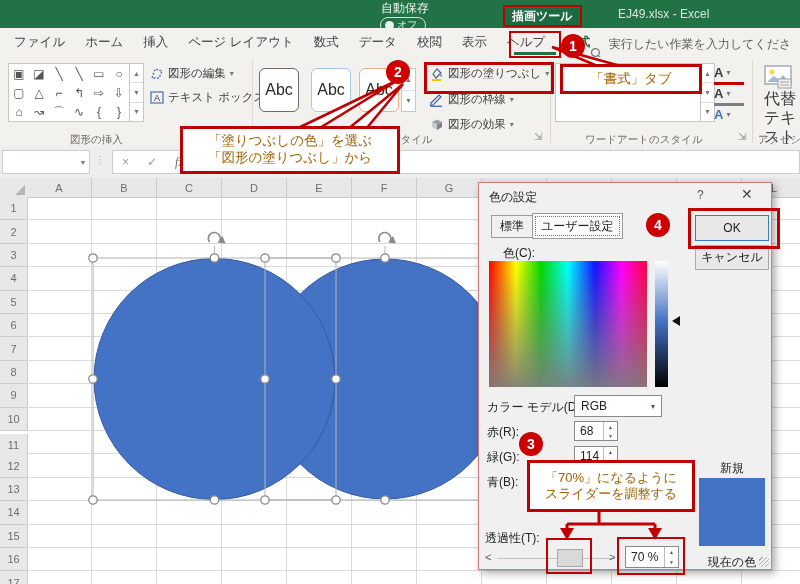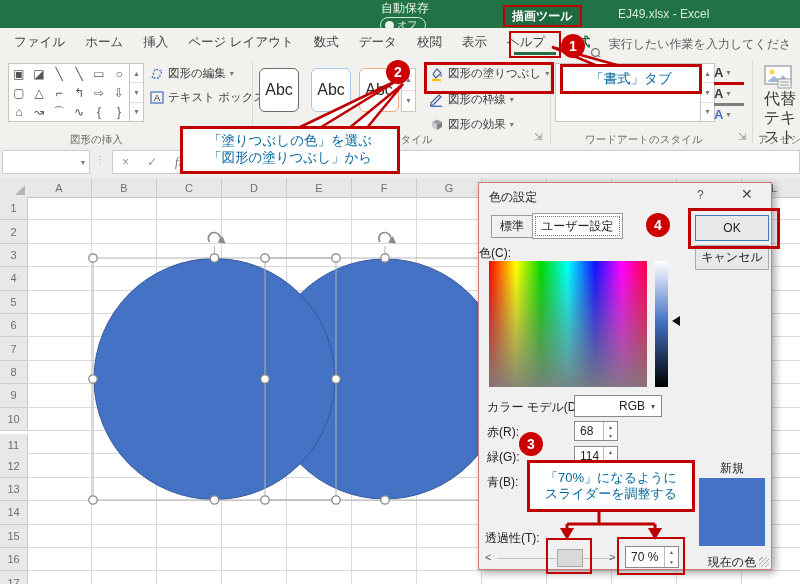--- a/index.html
+++ b/index.html
@@ -77,55 +77,55 @@
   
   #dialog{position:absolute;left:478px;top:182px;width:292px;height:386px;background:#f0f0f0;
           border:1px solid #cf7b7b;box-shadow:3px 3px 8px rgba(0,0,0,.35);z-index:30;font-size:12px;color:#222;}
   #dlg-title{position:absolute;left:10px;top:6px;font-size:12px;}
   #dlg-help{position:absolute;left:218px;top:5px;color:#555;}
   #dlg-close{position:absolute;left:262px;top:3px;font-size:14px;color:#444;}
   .dlg-tab{position:absolute;top:32px;height:21px;padding:0 8px;border:1px solid #9a9a9a;background:#f0f0f0;
           display:flex;align-items:center;font-size:12px;}
   #tab-std{left:12px;}
   #tab-custom{left:53px;top:30px;height:24px;background:#fdfdfd;outline:1px dotted #777;outline-offset:-4px;}
-  #colors-label{position:absolute;left:0;top:62px;}
+  #colors-label{position:absolute;left:24px;top:62px;}
   #spectrum{position:absolute;left:10px;top:78px;width:158px;height:126px;
     background:linear-gradient(to bottom,rgba(255,255,255,0) 0%,rgba(120,120,120,0) 4%,rgba(125,125,125,.92) 100%),
                linear-gradient(to right,#ff0000,#ffff00 17%,#00d800 33%,#00ffff 50%,#1414ff 67%,#ff00ff 84%,#ff0040 100%);}
   #crosshair{position:absolute;left:98px;top:134px;width:15px;height:15px;}
   #crosshair i{position:absolute;background:#fff;}
   #lumbar{position:absolute;left:176px;top:78px;width:13px;height:126px;
     background:linear-gradient(to bottom,#ffffff,#4472c4 48%,#000000);}
   #lum-arrow{position:absolute;left:193px;top:133px;width:0;height:0;
     border-top:5px solid transparent;border-bottom:5px solid transparent;border-right:8px solid #111;}
   .dlg-lbl{position:absolute;left:8px;}
   .spin{position:absolute;background:#fff;border:1px solid #8a8a8a;display:flex;align-items:center;}
   .spin .val{flex:1;padding-left:5px;font-size:12px;}
   .spin .arrows{width:13px;height:100%;border-left:1px solid #bdbdbd;display:flex;flex-direction:column;}
   .spin .arrows b{flex:1;font-size:5px;color:#555;display:flex;align-items:center;justify-content:center;font-weight:normal;}
   #model-dd{position:absolute;left:95px;top:212px;width:86px;height:20px;background:#fff;border:1px solid #8a8a8a;
           display:flex;align-items:center;}
-  #model-dd .val{flex:1;padding-left:6px;text-align:right;}
+  #model-dd .val{flex:1;padding-left:6px;}
   #model-dd .dd{width:16px;text-align:center;color:#555;font-size:8px;}
   #transp-track{position:absolute;left:18px;top:375px;width:118px;height:1px;background:#c2c2c2;}
   #transp-thumb{position:absolute;left:78px;top:366px;width:24px;height:16px;background:#d9d9d9;border:1px solid #a8a8a8;}
   .slider-arrow{position:absolute;color:#555;font-size:11px;}
   #btn-ok{position:absolute;left:216px;top:32px;width:72px;height:24px;background:#e8e8e8;border:1px solid #3f7ac1;
           display:flex;align-items:center;justify-content:center;font-size:12px;}
   #btn-cancel{position:absolute;left:216px;top:62px;width:72px;height:23px;background:#e8e8e8;border:1px solid #a9a9a9;
           display:flex;align-items:center;justify-content:center;font-size:12px;}
   #new-label{position:absolute;left:220px;top:277px;width:66px;text-align:center;}
   #swatch{position:absolute;left:220px;top:295px;width:66px;height:68px;}
   #current-label{position:absolute;left:220px;top:371px;width:66px;text-align:center;}
   #grip{position:absolute;right:2px;bottom:2px;width:10px;height:10px;
     background:repeating-linear-gradient(135deg,transparent 0 2px,#b0b0b0 2px 3px);}
   
   .badge{position:absolute;width:24px;height:24px;border-radius:50%;background:#cc0000;color:#fff;
          font-size:14px;font-weight:bold;display:flex;align-items:center;justify-content:center;z-index:50;}
-  .callout{position:absolute;background:#fff;border:3px solid #c00000;color:#0369a1;z-index:45;
+  .callout{position:absolute;background:#fff;border:3px solid #c00000;color:#a16207;z-index:45;
          display:flex;flex-direction:column;align-items:center;justify-content:center;line-height:1.25;}
   #callout-format{left:560px;top:64px;width:136px;height:24px;font-size:13.5px;}
   #callout-fill{left:180px;top:126px;width:214px;height:42px;font-size:13.5px;}
   #callout-slider{left:527px;top:460px;width:162px;height:46px;font-size:13px;z-index:46;}
   .redbox{position:absolute;border:3px solid #c00000;z-index:45;}
   #rb-fill{left:424px;top:62px;width:124px;height:26px;}
   #rb-ok{left:688px;top:208px;width:86px;height:35px;}
   #rb-thumb{left:546px;top:538px;width:42px;height:32px;border-width:2.5px;}
   #rb-spin{left:617px;top:537px;width:64px;height:34px;border-width:2.5px;}
 </style>

